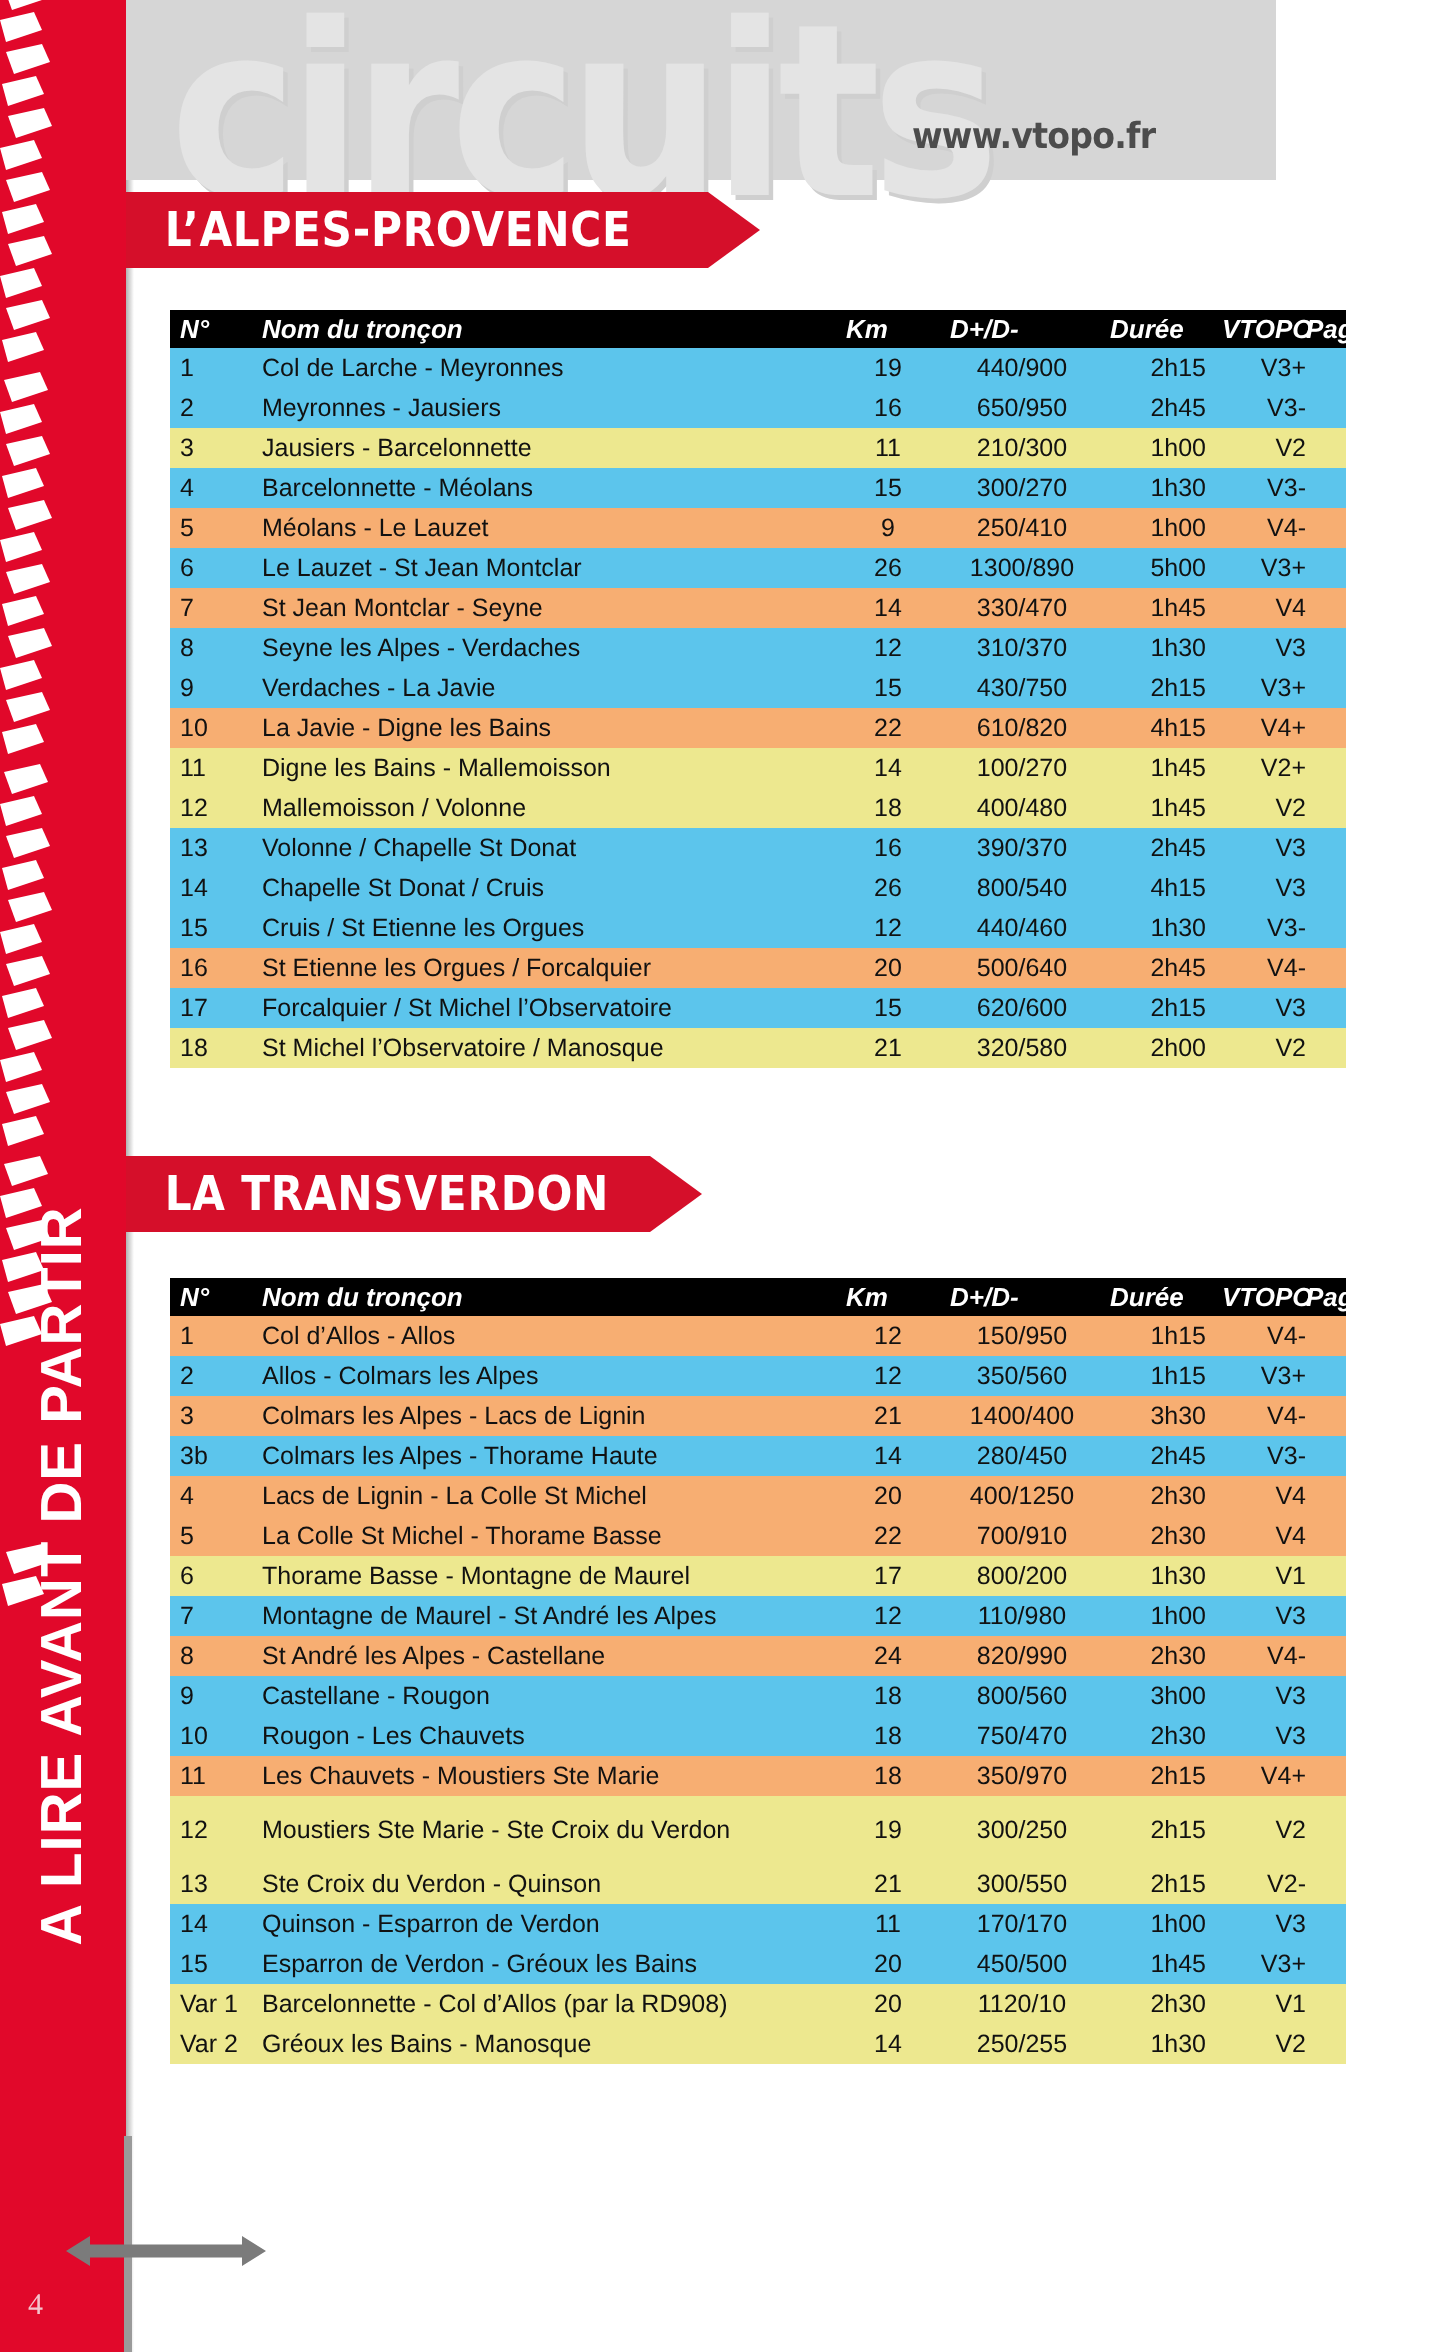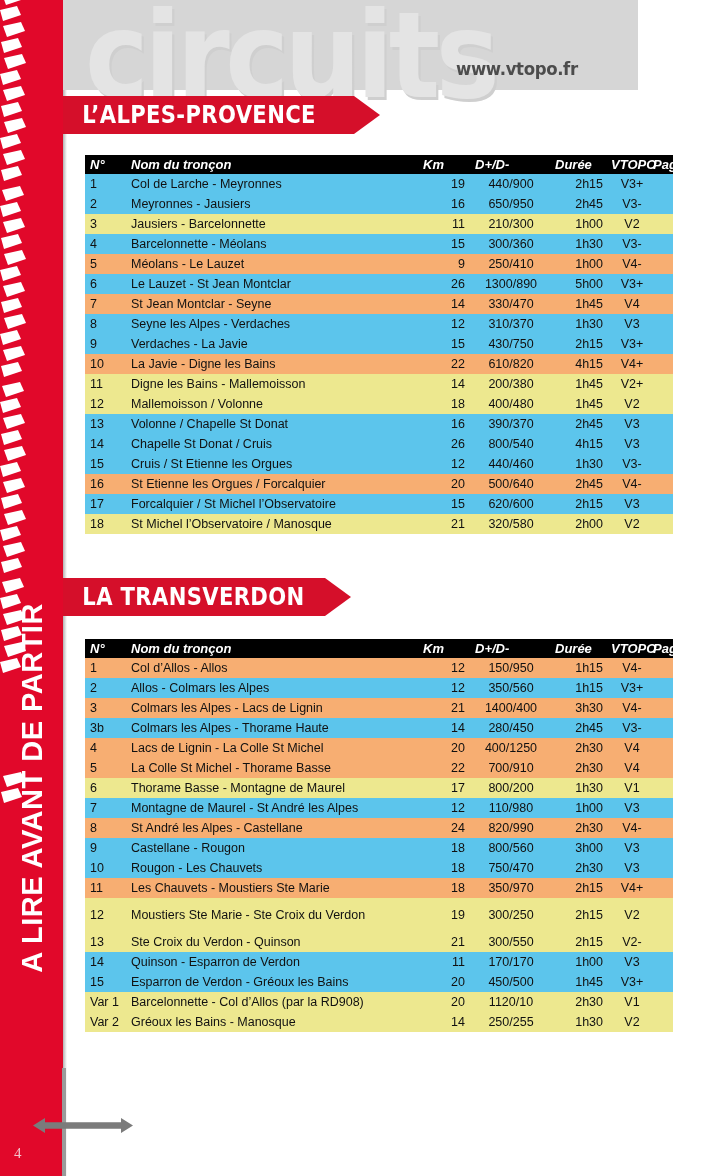--- a/index.html
+++ b/index.html
@@ -130,24 +130,24 @@
   }
   .tbl tbody td {
     height: 20px;
     padding: 1px 0;
     vertical-align: middle;
     white-space: normal;
     line-height: 1.18;
   }
   .c-no    { width: 38px; padding-left: 5px !important; }
   .c-name  { width: 300px; padding-left: 8px !important; }
-  .c-km    { width: 42px; text-align: right; }
+  .c-km    { width: 42px; text-align: center; }
   .c-dd    { width: 82px; text-align: center; padding-left: 10px !important; }
   .c-dur   { width: 56px; text-align: right; padding-left: 8px !important; }
-  .c-vt    { width: 50px; text-align: center; padding-left: 8px !important; }
+  .c-vt    { width: 50px; text-align: right; padding-left: 8px !important; }
   .c-pg    { width: 20px; }
 
   th.c-km  { text-align: right; }
   th.c-dd  { padding-left: 10px !important; }
   th.c-dur { padding-left: 8px !important; }
   th.c-vt  { padding-left: 8px !important; }
 
   tr.blue   td { background: #5CC5EC; }
   tr.yellow td { background: #EDE88F; }
   tr.orange td { background: #F7AE72; }
@@ -284,21 +284,21 @@
           <td class="c-km">11</td>
           <td class="c-dd">210/300</td>
           <td class="c-dur">1h00</td>
           <td class="c-vt">V2</td>
           <td class="c-pg"></td>
         </tr>
         <tr class="blue">
           <td class="c-no">4</td>
           <td class="c-name">Barcelonnette - Méolans</td>
           <td class="c-km">15</td>
-          <td class="c-dd">300/360</td>
+          <td class="c-dd">300/270</td>
           <td class="c-dur">1h30</td>
           <td class="c-vt">V3-</td>
           <td class="c-pg"></td>
         </tr>
         <tr class="orange">
           <td class="c-no">5</td>
           <td class="c-name">Méolans - Le Lauzet</td>
           <td class="c-km">9</td>
           <td class="c-dd">250/410</td>
           <td class="c-dur">1h00</td>
@@ -347,21 +347,21 @@
           <td class="c-km">22</td>
           <td class="c-dd">610/820</td>
           <td class="c-dur">4h15</td>
           <td class="c-vt">V4+</td>
           <td class="c-pg"></td>
         </tr>
         <tr class="yellow">
           <td class="c-no">11</td>
           <td class="c-name">Digne les Bains - Mallemoisson</td>
           <td class="c-km">14</td>
-          <td class="c-dd">200/380</td>
+          <td class="c-dd">100/270</td>
           <td class="c-dur">1h45</td>
           <td class="c-vt">V2+</td>
           <td class="c-pg"></td>
         </tr>
         <tr class="yellow">
           <td class="c-no">12</td>
           <td class="c-name">Mallemoisson / Volonne</td>
           <td class="c-km">18</td>
           <td class="c-dd">400/480</td>
           <td class="c-dur">1h45</td>

